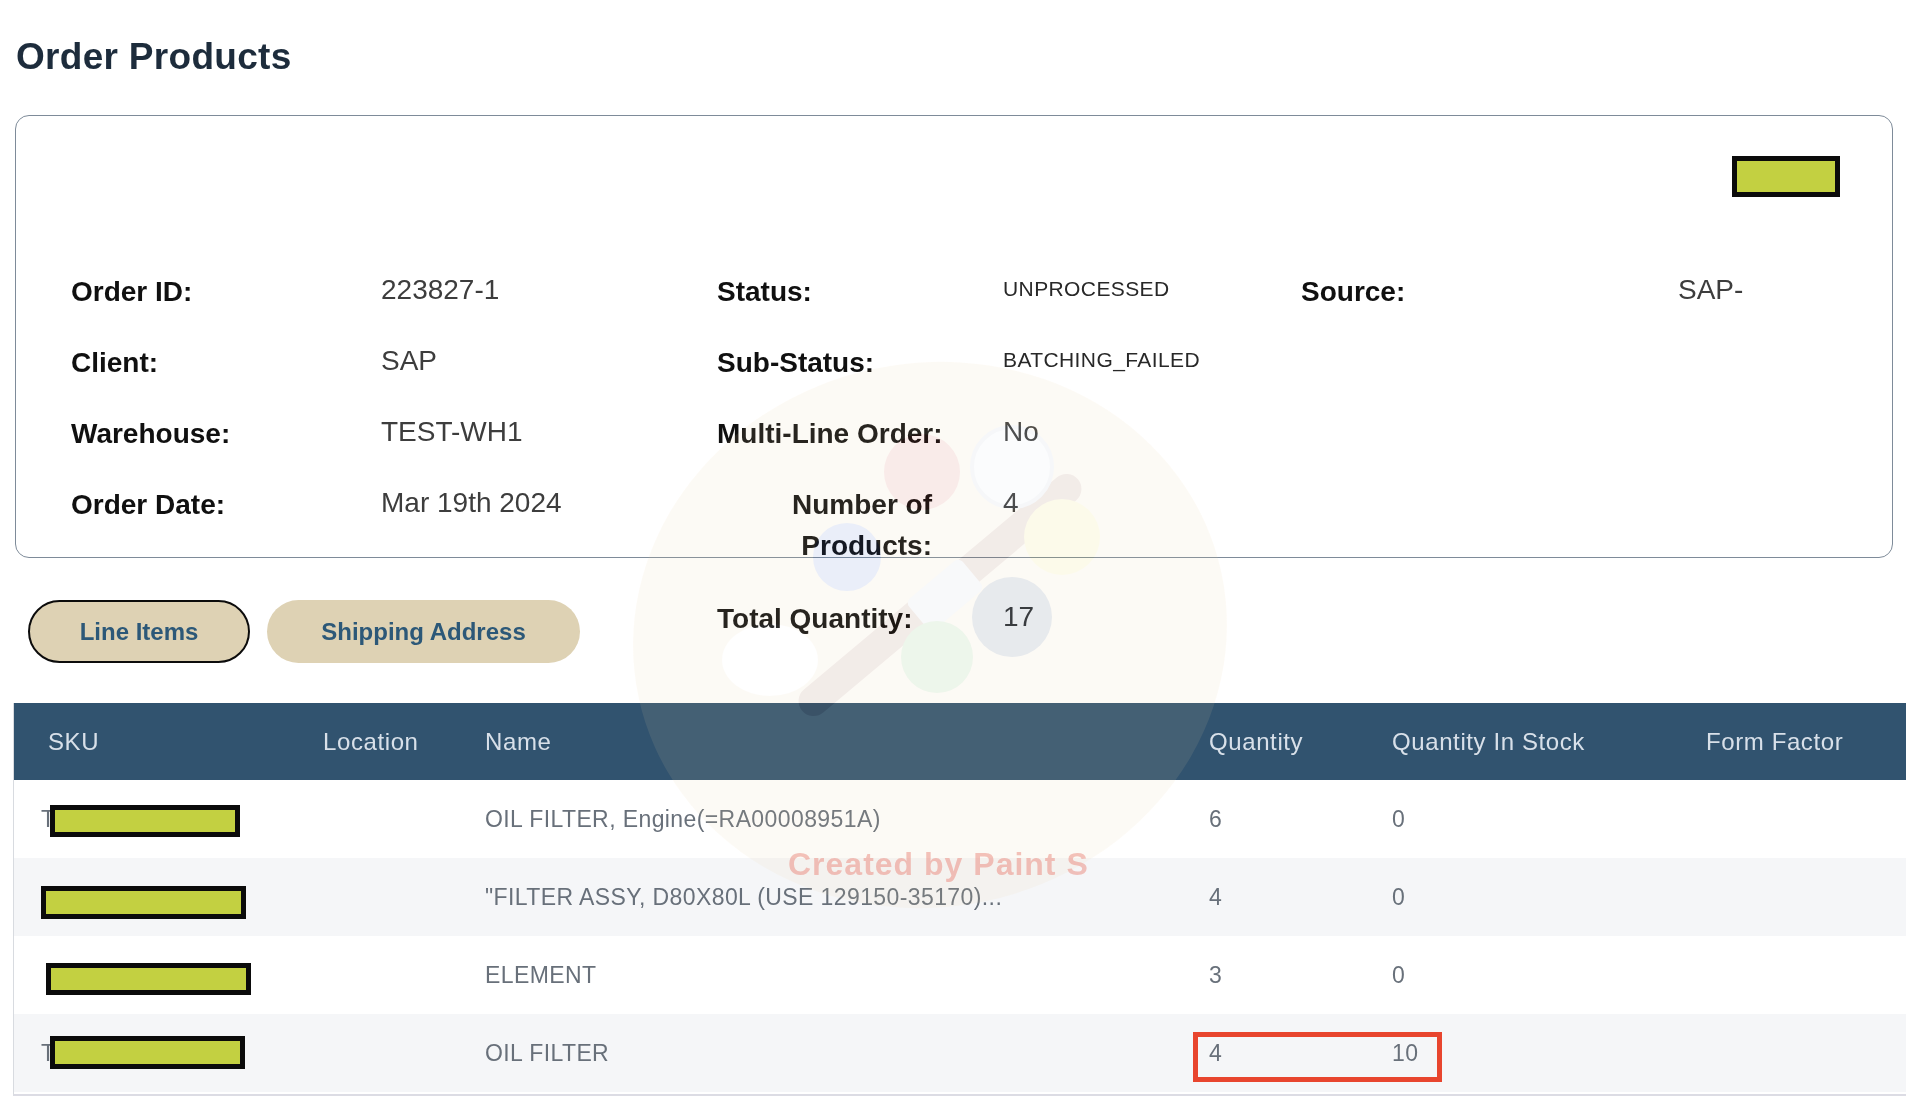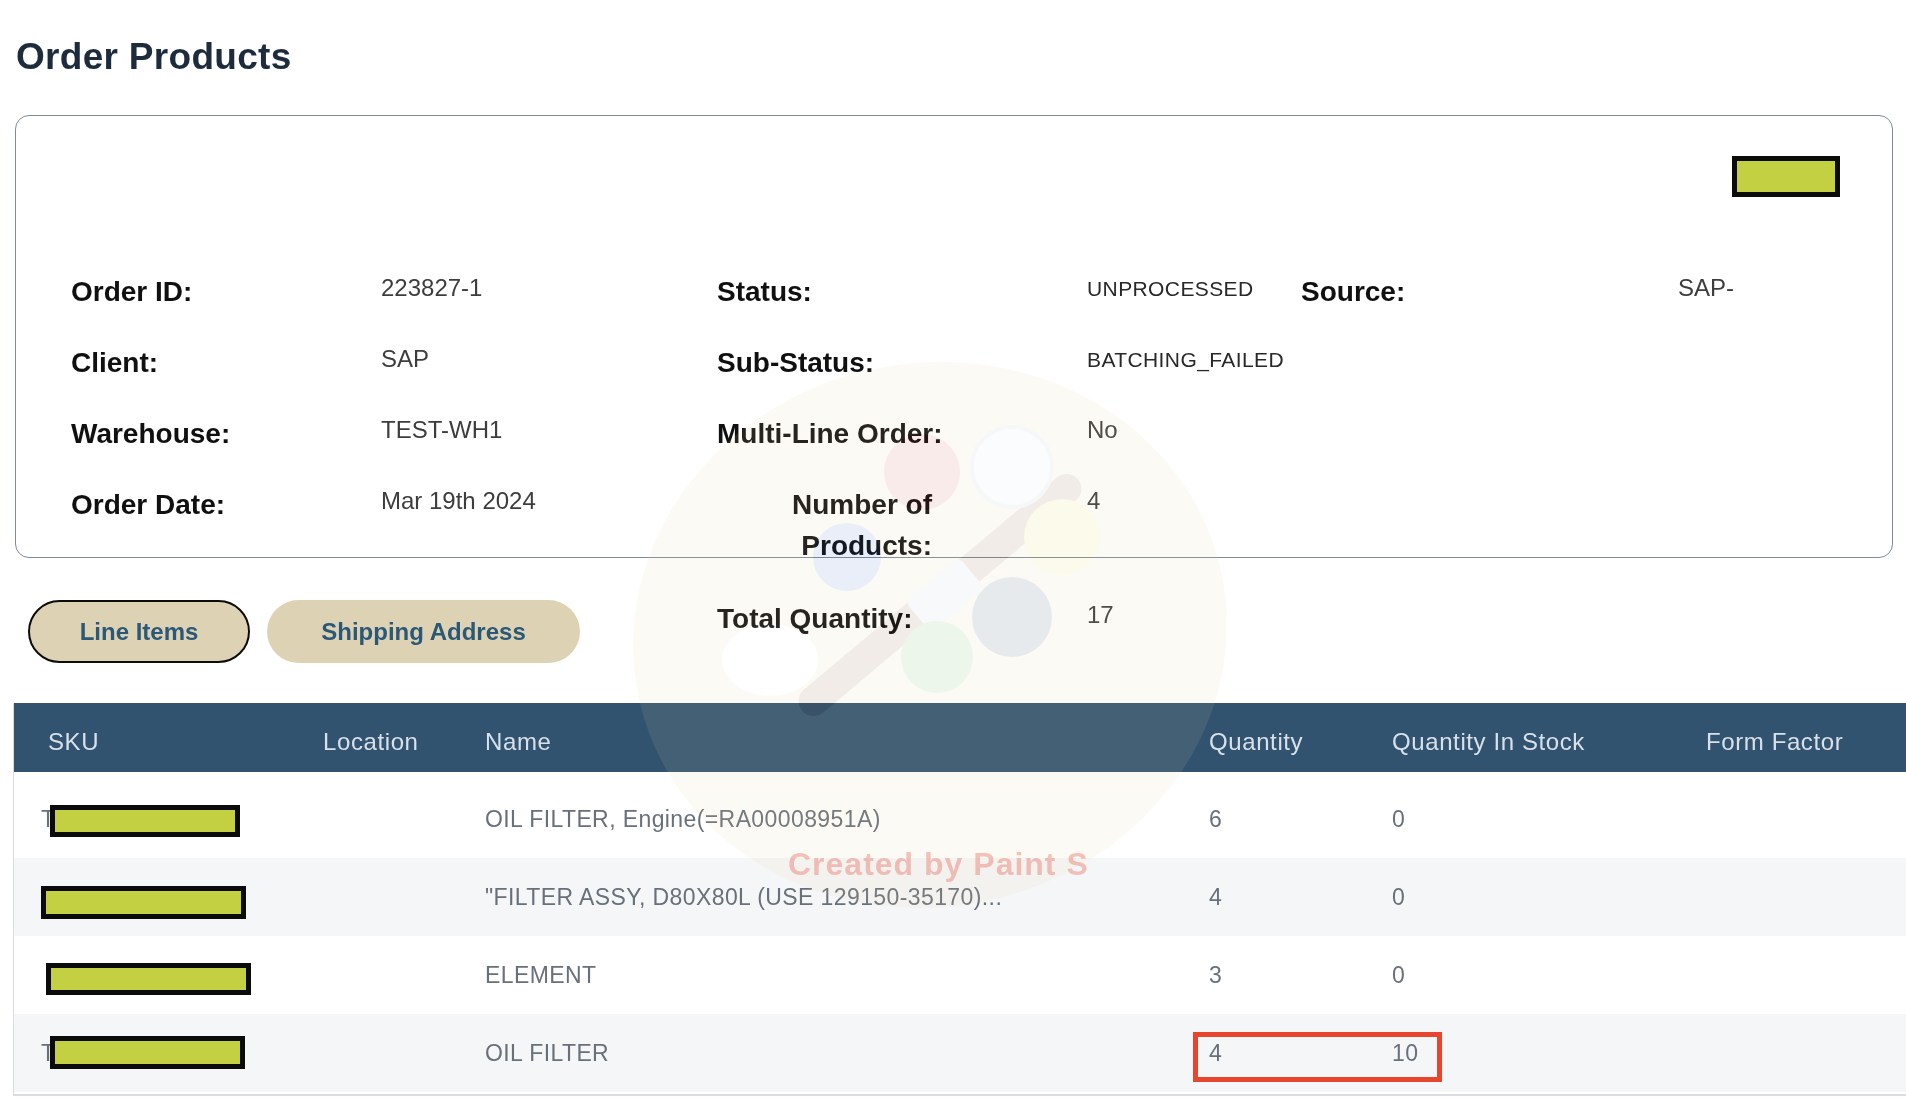--- a/index.html
+++ b/index.html
@@ -8,44 +8,44 @@
 
   
   .title{position:absolute;left:16px;top:36px;margin:0;font-size:37px;font-weight:800;
          color:#1d2c3c;letter-spacing:.3px;}
 
   
   .panel{position:absolute;left:15px;top:115px;width:1876px;height:441px;
          border:1.5px solid #7e8b99;border-radius:14px;background:#fff;}
 
   .lbl{position:absolute;font-size:28px;font-weight:700;color:#101010;line-height:1.45;}
-  .val{position:absolute;font-size:24px;font-weight:400;color:#3d3d3d;line-height:1.3;}
+  .val{position:absolute;font-size:28px;font-weight:400;color:#3d3d3d;line-height:1.3;}
   .val.caps{font-size:21px;font-weight:500;color:#282828;letter-spacing:.4px;}
 
   .l-c1{left:55px;}  .v-c1{left:365px;}
-  .l-c2{left:701px;} .v-c2{left:1071px;}
+  .l-c2{left:701px;} .v-c2{left:987px;}
   .l-c3{left:1285px;}.v-c3{left:1662px;}
   .r1{top:156px;} .r2{top:227px;} .r3{top:298px;} .r4{top:369px;} .r5{top:483px;}
   .r1v{top:159px;} .r2v{top:230px;}
   .wrap2{width:215px;text-align:right;}
 
   .redact{box-sizing:border-box;background:#c3d041;border:5px solid #0b0b0b;}
   .src-redact{position:absolute;left:1732px;top:156px;width:108px;height:41px;}
 
   
   .tab{position:absolute;top:600px;height:63px;border-radius:32px;background:#ded2b4;
        display:flex;align-items:center;justify-content:center;font-size:24px;font-weight:700;
        color:#2c5878;box-sizing:border-box;cursor:pointer;}
   .tab-line-items{left:28px;width:222px;border:2.5px solid #0c0c0c;justify-content:center;}
   .tab-shipping{left:267px;width:313px;}
 
   
   .table{position:absolute;left:13px;top:703px;width:1893px;height:391px;
          border-left:1px solid #d8dbe0;border-bottom:2px solid #dcdce4;box-sizing:content-box;}
-  .thead{position:absolute;left:0;top:0;width:100%;height:69px;background:#31536f;}
+  .thead{position:absolute;left:0;top:0;width:100%;height:77px;background:#31536f;}
   .thead .hc{position:absolute;top:0;height:77px;display:flex;align-items:center;
              font-size:24px;font-weight:500;color:#d8e0e9;letter-spacing:.6px;white-space:nowrap;}
   .trow{position:absolute;left:0;width:100%;height:78px;}
   .trow.odd{background:#fff;} .trow.even{background:#f5f6f8;}
   .tr1{top:77px;} .tr2{top:155px;} .tr3{top:233px;} .tr4{top:311px;}
   .cell{position:absolute;top:0;height:78px;display:flex;align-items:center;
         font-size:23px;color:#68707a;letter-spacing:.4px;white-space:nowrap;}
   .c-sku{left:27px;} .c-name{left:471px;}
   .c-qty{left:1195px;} .c-stk{left:1378px;}
   .h-sku{left:34px;} .h-loc{left:309px;} .h-name{left:471px;}

